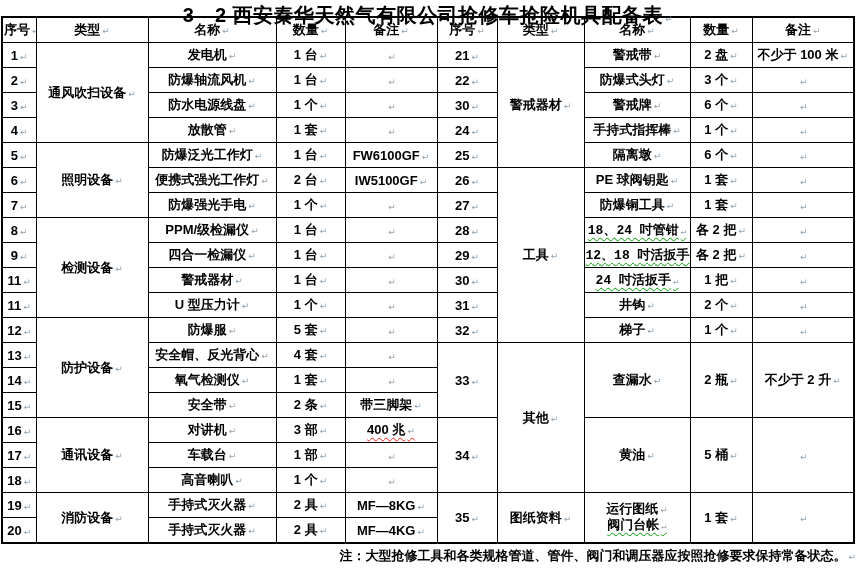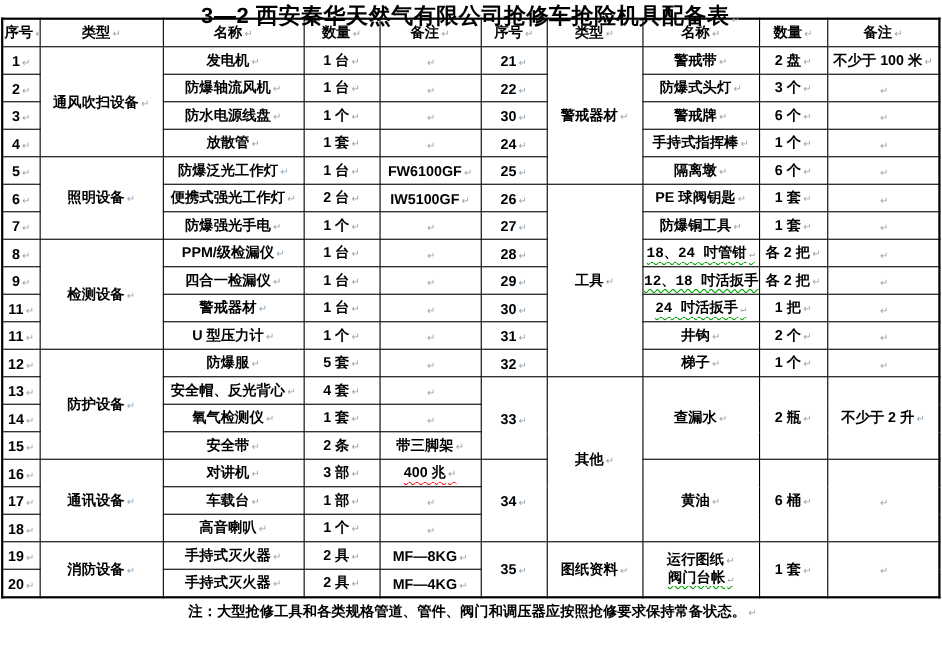--- a/index.html
+++ b/index.html
@@ -23,21 +23,21 @@
   .grid tbody td{height:24px;}
   
   .pm::after{
     content:"\21B5";color:#8fa3b3;font-size:9px;font-weight:normal;
     margin-left:2px;vertical-align:baseline;
   }
   .line{display:block;line-height:16px;}
   .sp-green{text-decoration:underline wavy #00a000 1px;text-underline-offset:3px;font-family:Liberation Mono, monospace;}
   .sp-red{text-decoration:underline wavy #ff2222 1px;text-underline-offset:3px;}
   .note{
-    font-size:13px;line-height:20px;padding:2px 0 0 3px;text-align:center;
+    font-size:13px;line-height:20px;padding:2px 0 0 3px;text-align:right;
   }
 </style>
 </head>
 <body>
 
 <div class="title"><span class="pm">3—2 西安秦华天然气有限公司抢修车抢险机具配备表</span></div>
 
 <table class="grid">
   <colgroup>
       <col style="width: 34px;">
@@ -216,21 +216,21 @@
         <td><span class="pm">带三脚架</span></td>
       </tr>
       <tr>
         <td><span class="pm">16</span></td>
         <td rowspan="3"><span class="pm">通讯设备</span></td>
         <td><span class="pm">对讲机</span></td>
         <td><span class="pm">3 部</span></td>
         <td><span class="pm sp-red">400 兆</span></td>
         <td rowspan="3"><span class="pm">34</span></td>
         <td rowspan="3"><span class="pm">黄油</span></td>
-        <td rowspan="3"><span class="pm">6 桶</span></td>
+        <td rowspan="3"><span class="pm">5 桶</span></td>
         <td rowspan="3"><span class="pm"></span></td>
       </tr>
       <tr>
         <td><span class="pm">17</span></td>
         <td><span class="pm">车载台</span></td>
         <td><span class="pm">1 部</span></td>
         <td><span class="pm"></span></td>
       </tr>
       <tr>
         <td><span class="pm">18</span></td>

